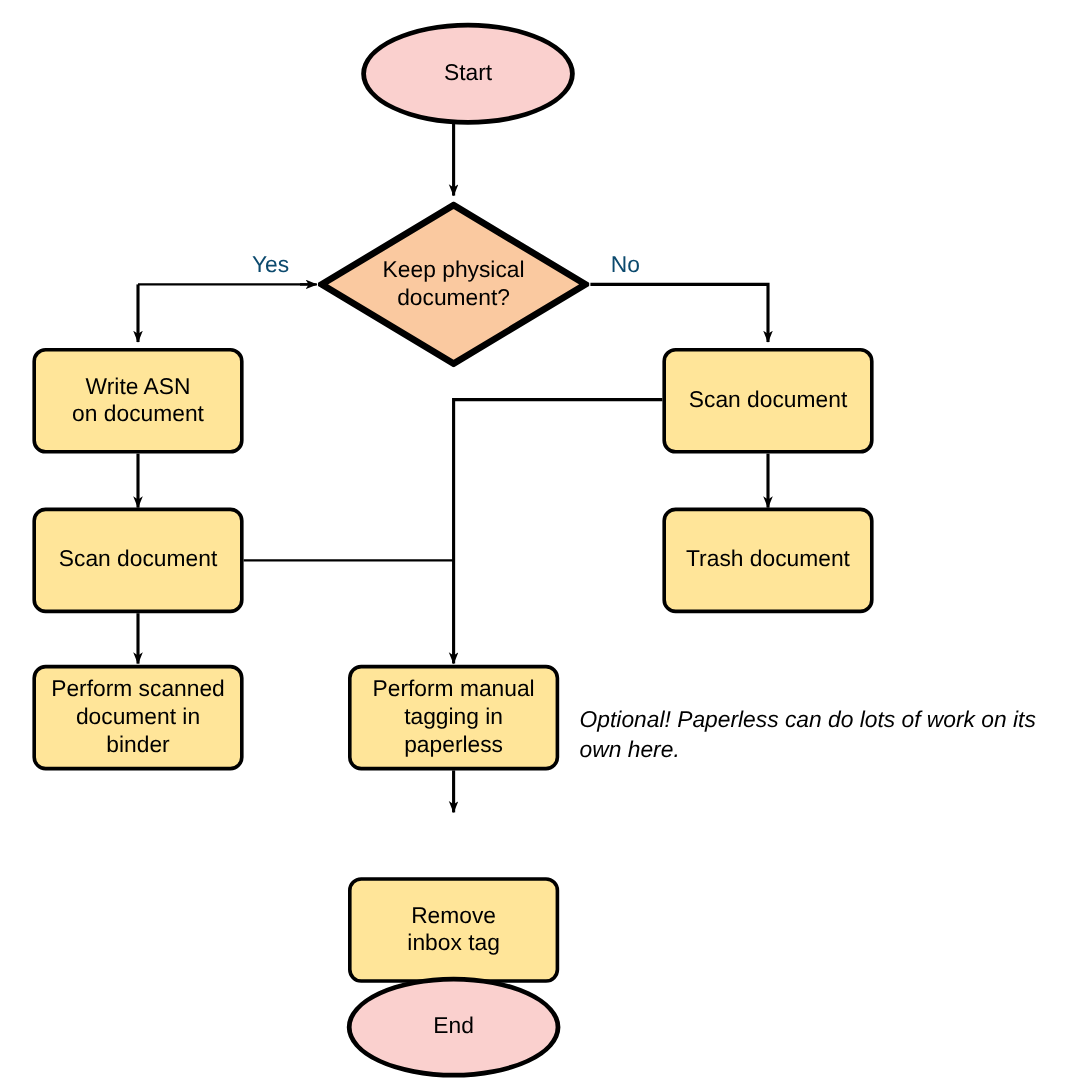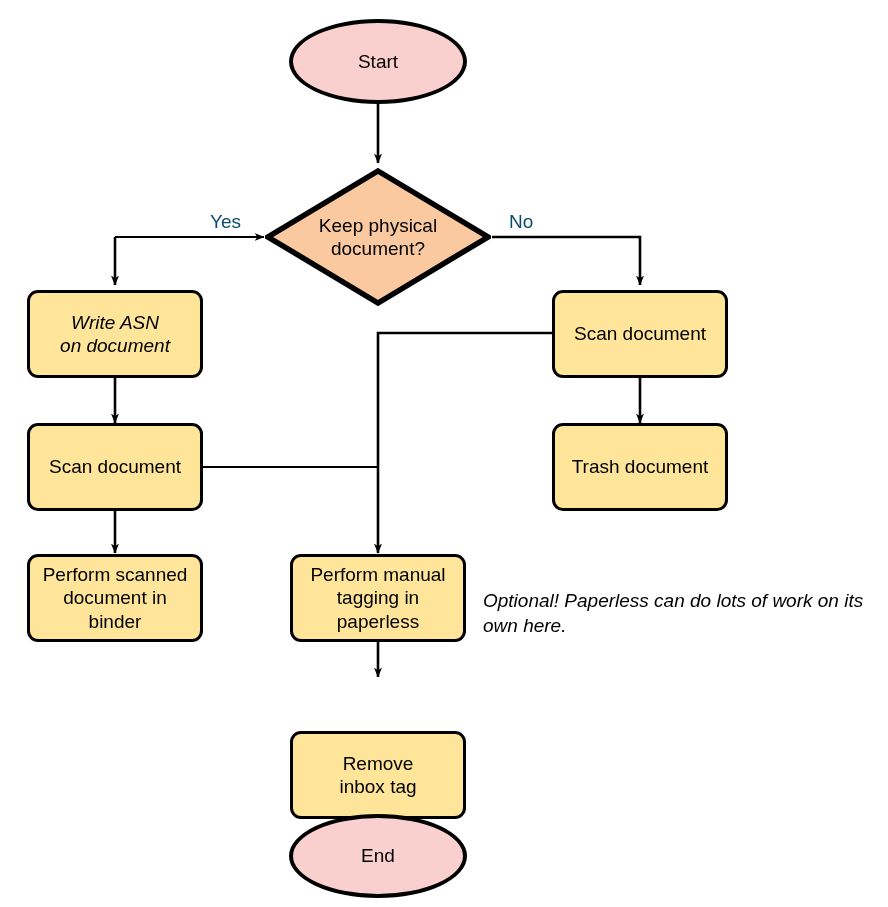--- a/index.html
+++ b/index.html
@@ -109,33 +109,33 @@
 
     <path d="M552,333 L378,333 L378,553" stroke="#000000" stroke-width="2.6" fill="none" marker-end="url(#arrow)"></path>
 
     <path d="M203,467 L378,467" stroke="#000000" stroke-width="2" fill="none"></path>
 
     <path d="M378,642 L378,677" stroke="#000000" stroke-width="2.6" fill="none" marker-end="url(#arrow)"></path>
 
     <path d="M378,771 L378,812" stroke="#000000" stroke-width="2.6" fill="none" marker-end="url(#arrow)"></path>
   </svg>
 
-  <div class="node terminator" style="left:289px; top:19px; width:178px; height:85px;">
+  <div class="node terminator" style="left:301px; top:19px; width:178px; height:85px;">
     <span>Start</span>
   </div>
 
   <div class="node decision" style="left:265px; top:168px; width:226px; height:138px;">
     <svg class="diamond-shape" viewBox="0 0 226 138" preserveAspectRatio="none">
       <polygon points="113,3 223,69 113,135 3,69" fill="#fac9a0" stroke="#000000" stroke-width="5.5" stroke-linejoin="miter"></polygon>
     </svg>
     <span class="diamond-label">Keep physical
 document?</span>
   </div>
 
-  <div class="node process" style="left:27px; top:290px; width:176px; height:88px;font-style:italic;">
+  <div class="node process" style="left:27px; top:290px; width:176px; height:88px;">
     <span>Write ASN
 on document</span>
   </div>
 
   <div class="node process" style="left:27px; top:423px; width:176px; height:88px;">
     <span>Scan document</span>
   </div>
 
   <div class="node process" style="left:27px; top:554px; width:176px; height:88px;">
     <span>Perform scanned

